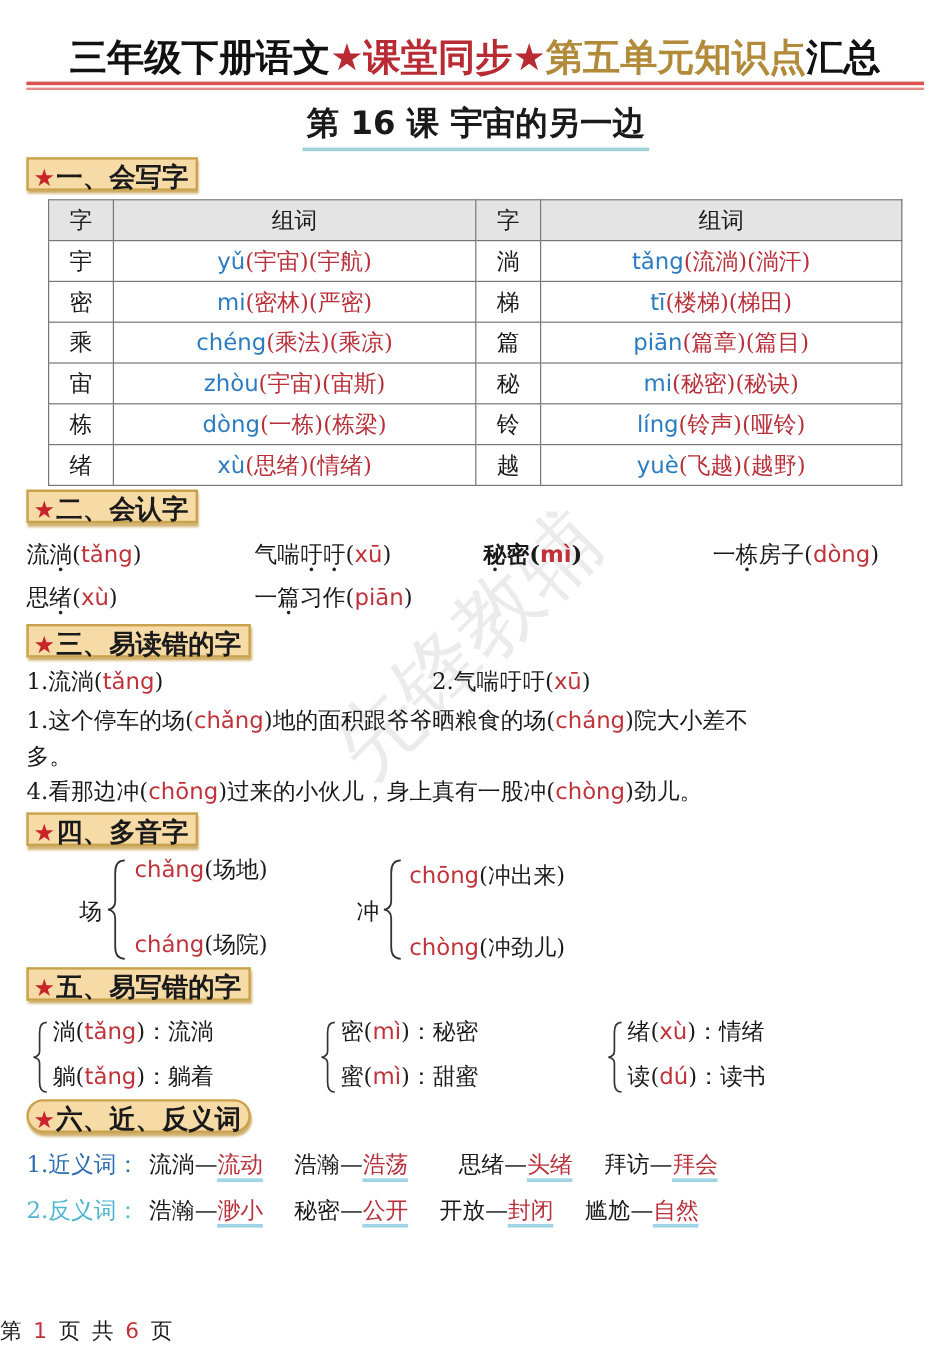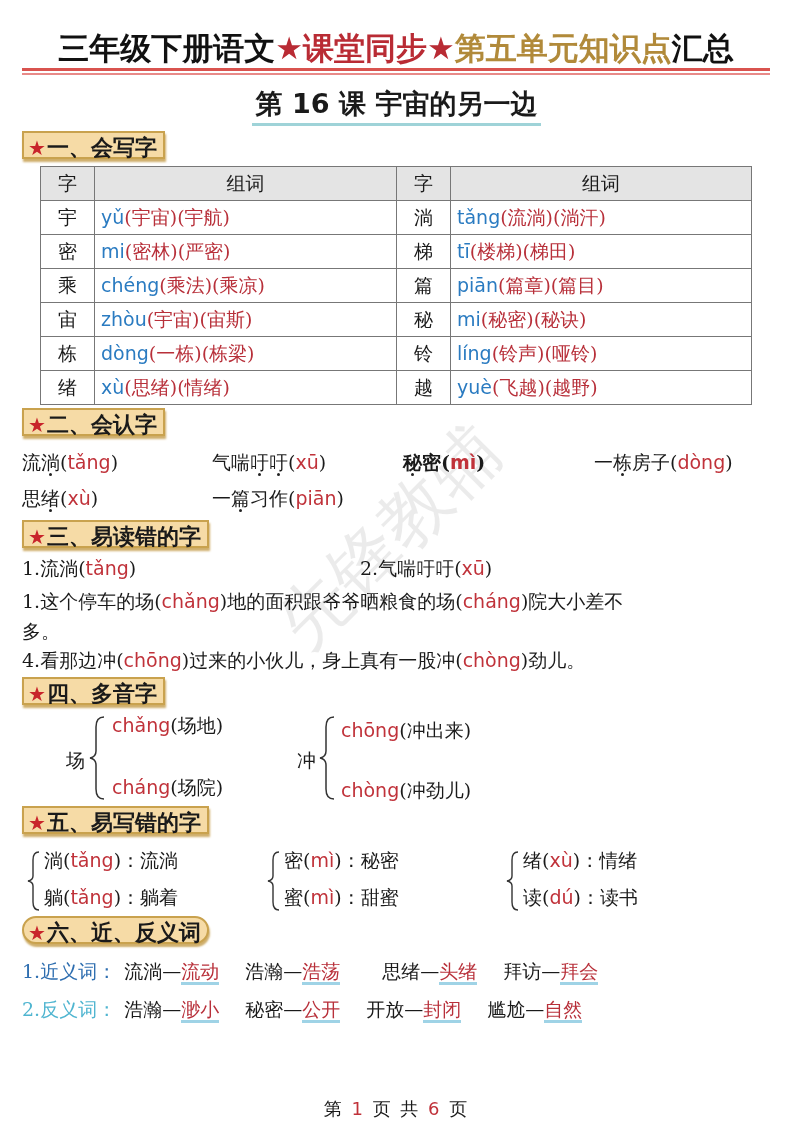--- a/index.html
+++ b/index.html
@@ -32,40 +32,40 @@
     font-family: "DejaVu Sans", sans-serif; font-weight: bold; font-size: 22px; line-height: 30px;
     white-space: nowrap;
   }
   .sec-head .star { color: #c8242b; font-size: 20px; margin-right: 1px; }
 
   table.chars {
     position: absolute; left: 40px; top: 166px; width: 712px; border-collapse: collapse;
     font-size: 19px;
   }
   table.chars td, table.chars th {
-    border: 1px solid #777; height: 34px; padding: 0 6px; font-weight: normal;
+    border: 1px solid #777; height: 34px; padding: 0 6px; font-weight: normal; text-align: center;
   }
   table.chars th { background: #e4e4e4; text-align: center; }
   table.chars td.ch { text-align: center; width: 54px; }
   table.chars td.words { width: 302px; }
   .py-blue { color: #2a7bc1; font-family: "DejaVu Sans", sans-serif; }
   .py-red { color: #c0323a; font-family: "DejaVu Sans", sans-serif; }
   .word-red { color: #b8303a; }
 
   .line { position: absolute; font-size: 19px; line-height: 28px; white-space: nowrap; }
   .dot { position: relative; }
   .dot::after { content: ""; position: absolute; left: 50%; bottom: -3px; width: 3px; height: 3px; margin-left: -1.5px; background: #222; border-radius: 50%; }
   .brace-svg { position: absolute; }
 
   .syn-label-1 { color: #2e6eb0; }
   .syn-label-2 { color: #4fb5d0; }
   .ul { border-bottom: 3px solid #9fd3e6; color: #b8303a; padding-bottom: 0; }
 
   .footer {
-    position: absolute; left: 0; top: 1097px; width: 793px; text-align: center;
+    position: absolute; left: 0; top: 1097px; width: 793px; text-align: left;
     font-family: "DejaVu Sans", sans-serif; font-size: 18px; letter-spacing: 2px;
   }
   .footer .num { color: #c0323a; }
 
   .watermark {
     position: absolute; left: 250px; top: 490px; font-size: 70px; color: rgba(0,0,0,0.08);
     transform: rotate(-45deg); font-family: "DejaVu Sans", sans-serif; white-space: nowrap;
     pointer-events: none;
   }
 </style>

